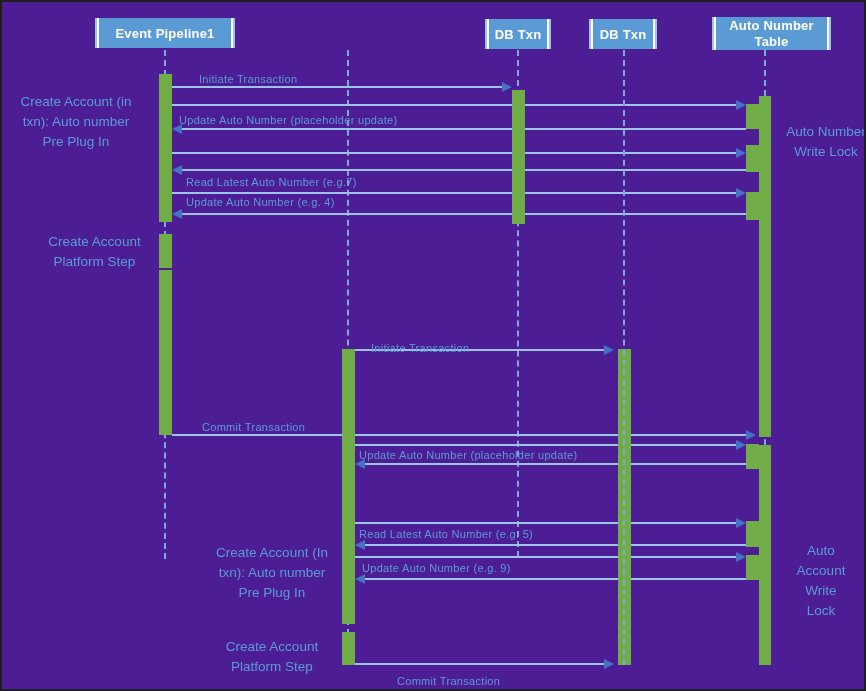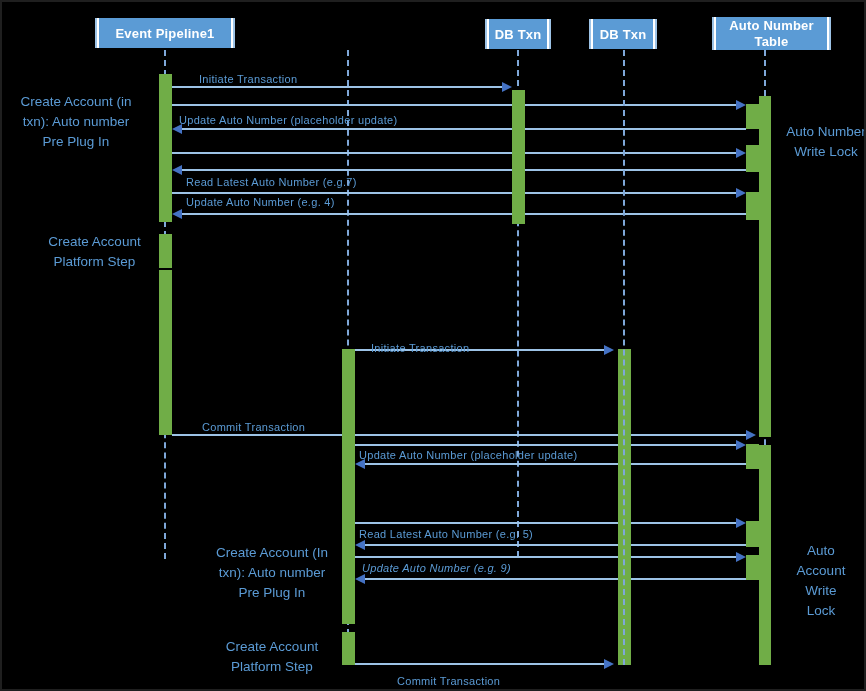--- a/index.html
+++ b/index.html
@@ -1,18 +1,18 @@
 <!DOCTYPE html>
 <html><head>
 <meta charset="utf-8">
 <style>
   html,body { margin:0; padding:0; background:#fff; font-family:"Liberation Sans", sans-serif; }
   #stage {
     position:relative; width:866px; height:691px;
-    box-sizing:border-box; border:2px solid #1f1f1f; background:#000000;
+    box-sizing:border-box; border:2px solid #1f1f1f; background:#4c1d95;
     overflow:hidden;
     padding-left:40px;
   }
   
   .hd {
     position:absolute; box-sizing:border-box;
     background:#5B9BD5;
     border-left:2px solid #9DC3E6; border-right:2px solid #9DC3E6;
     box-shadow: inset 2px 0 0 #ffffff, inset -2px 0 0 #ffffff;
     color:#ffffff; font-weight:bold; font-size:13px; line-height:15px;
@@ -126,21 +126,21 @@
       <span class="ar l"></span>
     </div>
   <div class="ml" style="left:357px; top:526px;">Read Latest Auto Number (e.g. 5)</div>
 
   <div class="ln" style="left:353px; top:554px; width:381px;">
       <span class="ar r"></span>
     </div>
   <div class="ln" style="left:363px; top:576px; width:381px;">
       <span class="ar l"></span>
     </div>
-  <div class="ml" style="left:360px; top:560px;font-style:italic;">Update Auto Number (e.g. 9)</div>
+  <div class="ml" style="left:360px; top:560px;">Update Auto Number (e.g. 9)</div>
 
   <div class="ln" style="left:353px; top:661px; width:249px;">
       <span class="ar r"></span>
     </div>
   <div class="ml" style="left:395px; top:673px;">Commit Transaction</div>
 
   <div class="an" style="left:4px;   top:90px;  width:140px;">Create Account (in
 txn): Auto number
 Pre Plug In</div>
   <div class="an" style="left:20px;  top:230px; width:145px;">Create Account

